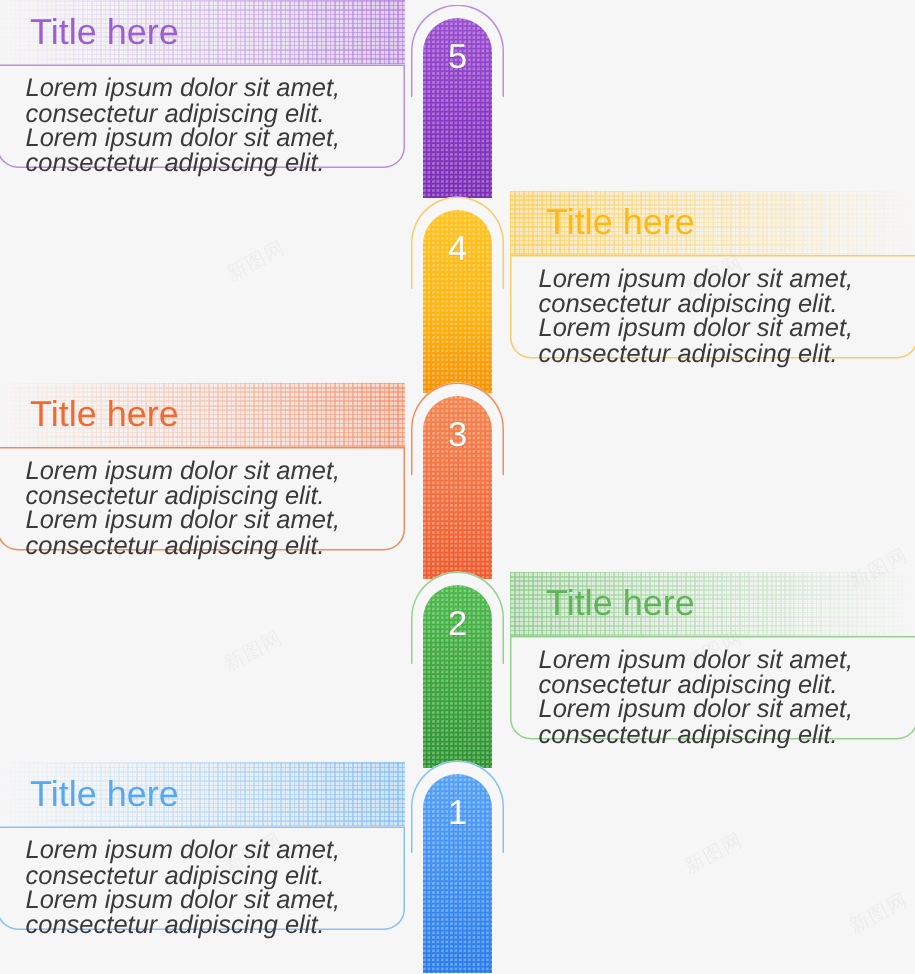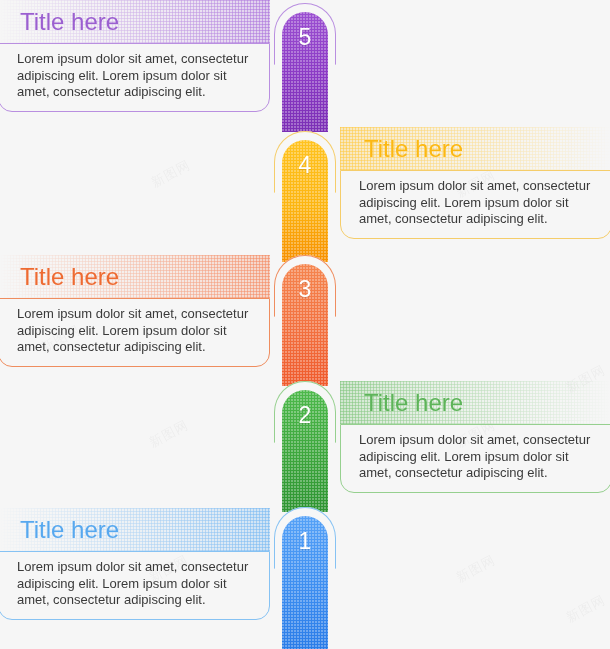--- a/index.html
+++ b/index.html
@@ -106,25 +106,26 @@
     white-space:nowrap;
   }
   .callout .body{
     position:relative;
     box-sizing:border-box;
     height:69px;
     border:1px solid #ccc;
     background:transparent;
   }
   .callout .body .txt{
-    font-size:13px;
+    font-size:17px;
     line-height:16.5px;
     color:#3a3a3a;
     font-family:"Liberation Sans", sans-serif;
     padding:7px 16px 0 18px;
+    font-style:italic;
   }
 
   
   .callout.left{left:-2px;}
   .callout.left .title{padding-left:22px;text-align:left;}
   .callout.left .body{
     border-radius:0 0 14px 14px;
     border-top-width:1px;
   }
   .callout.left .title-strip .hatch{

